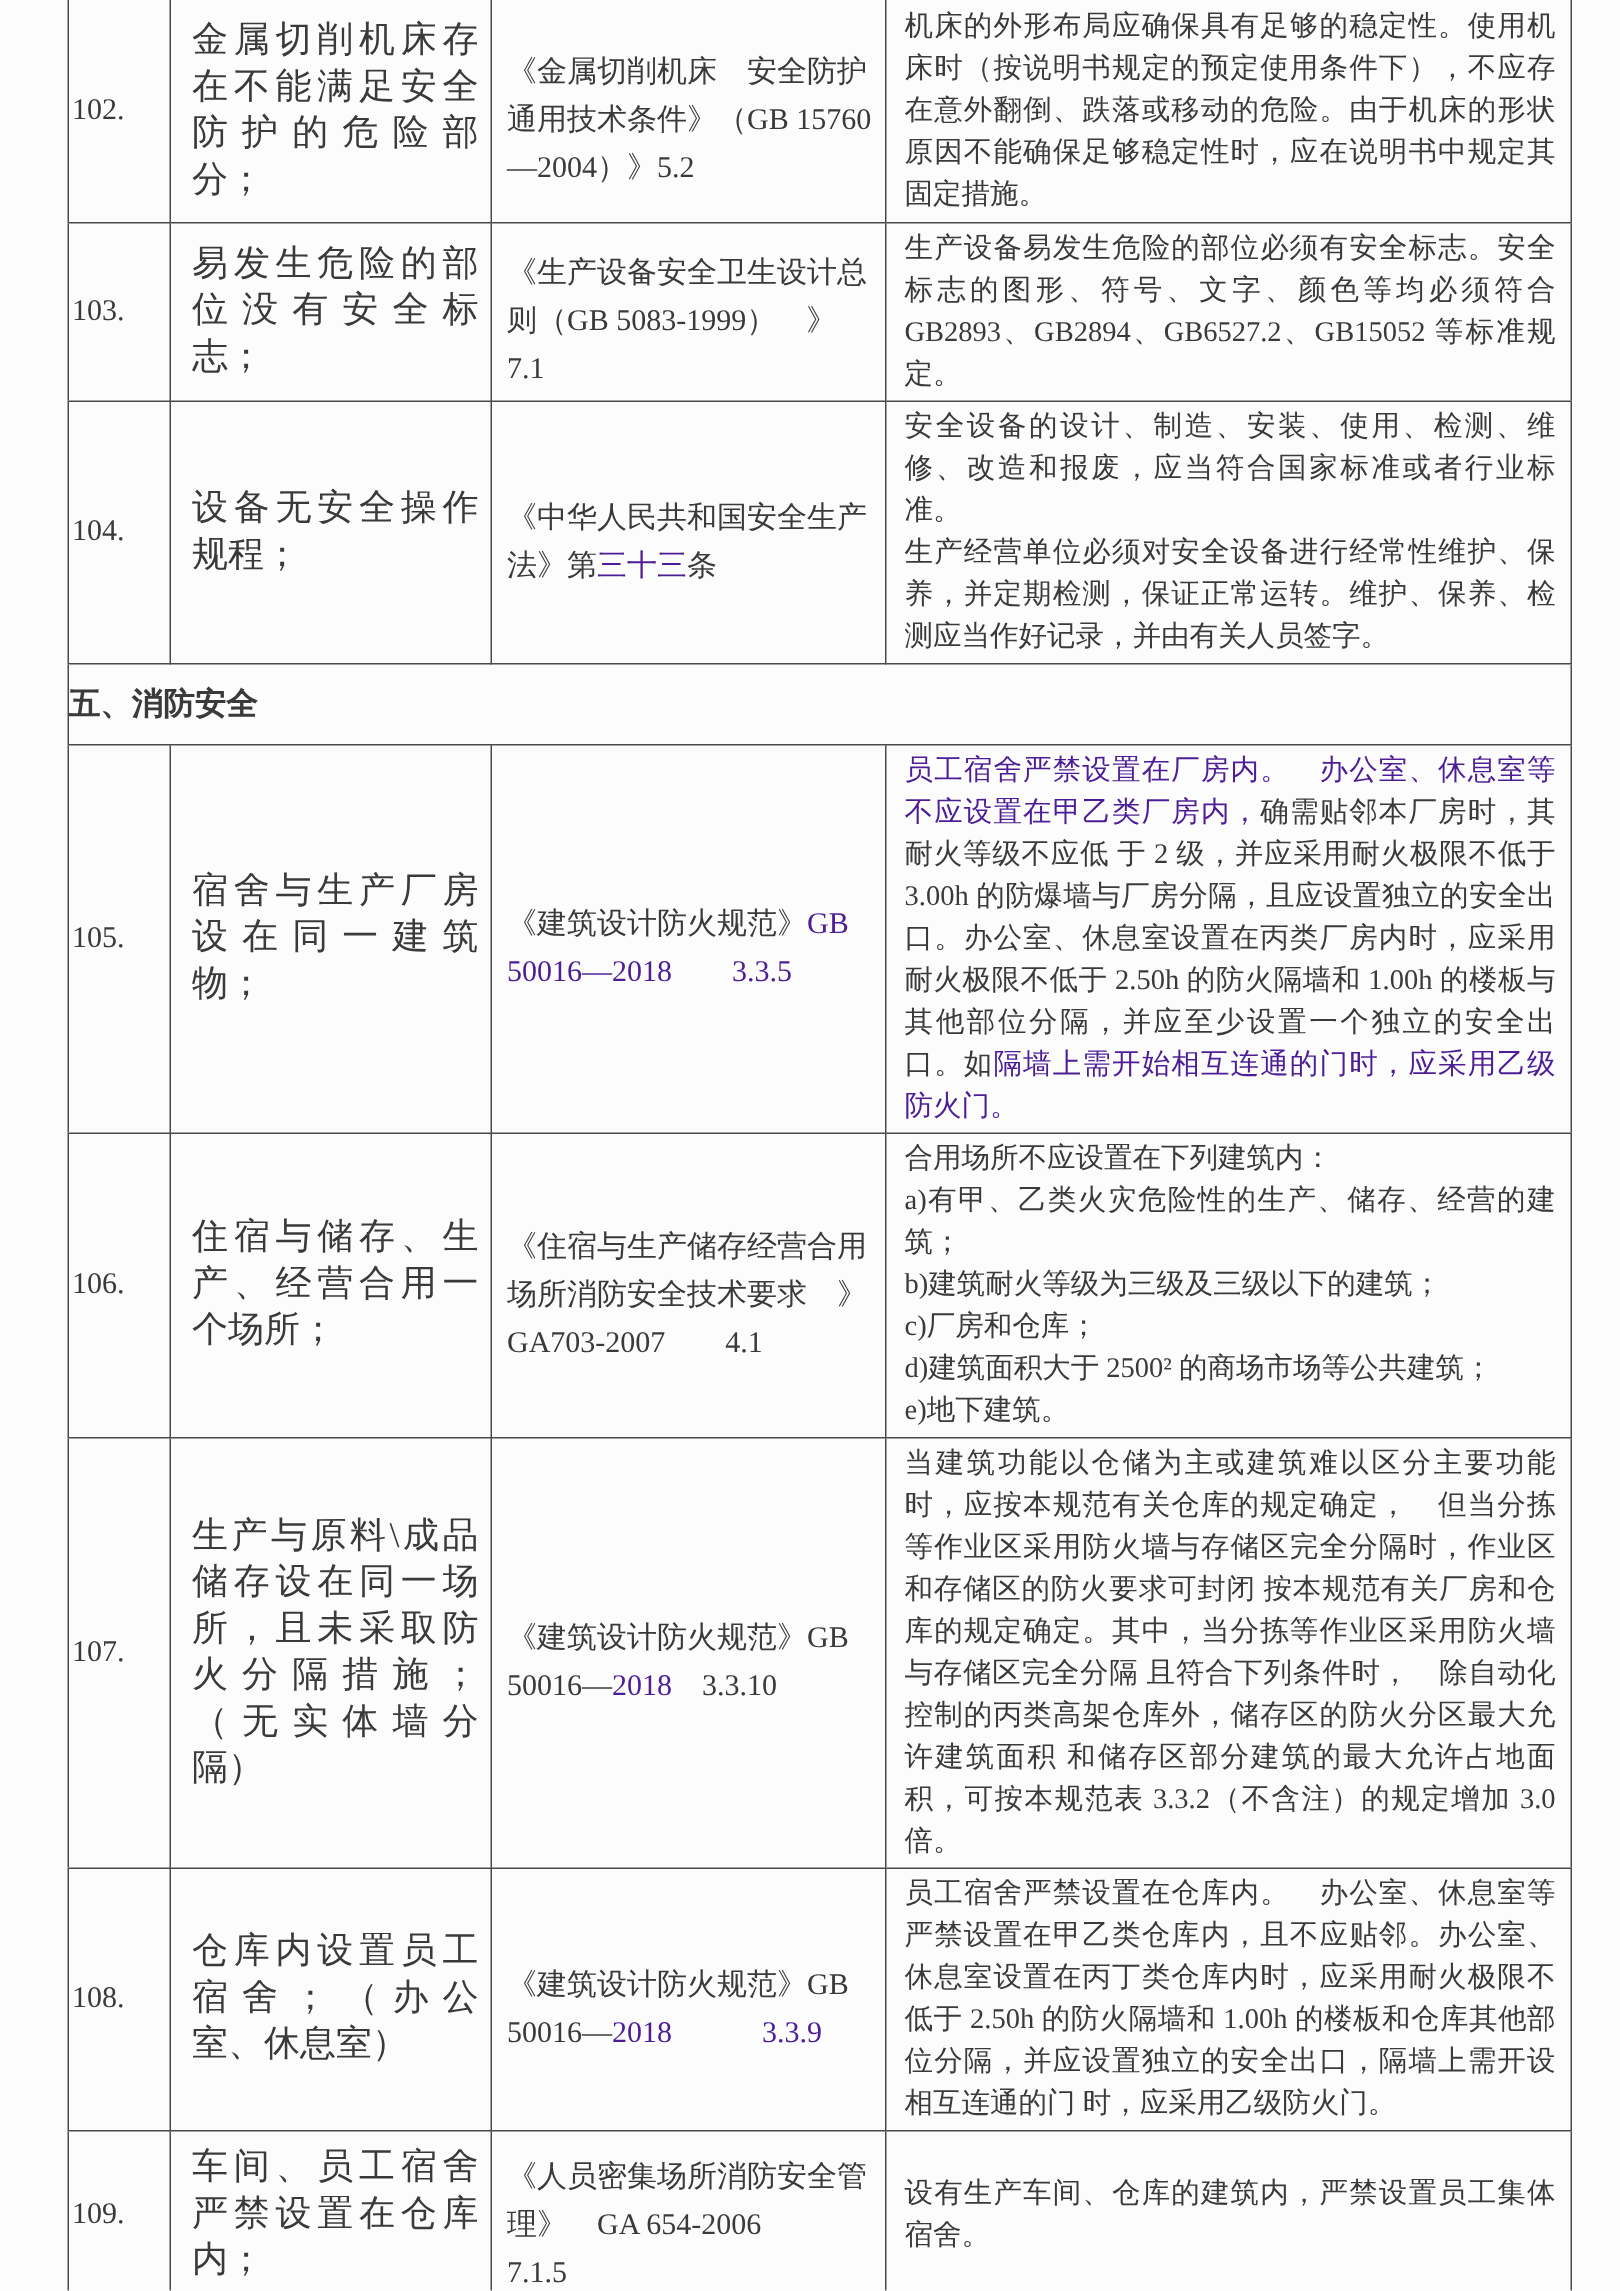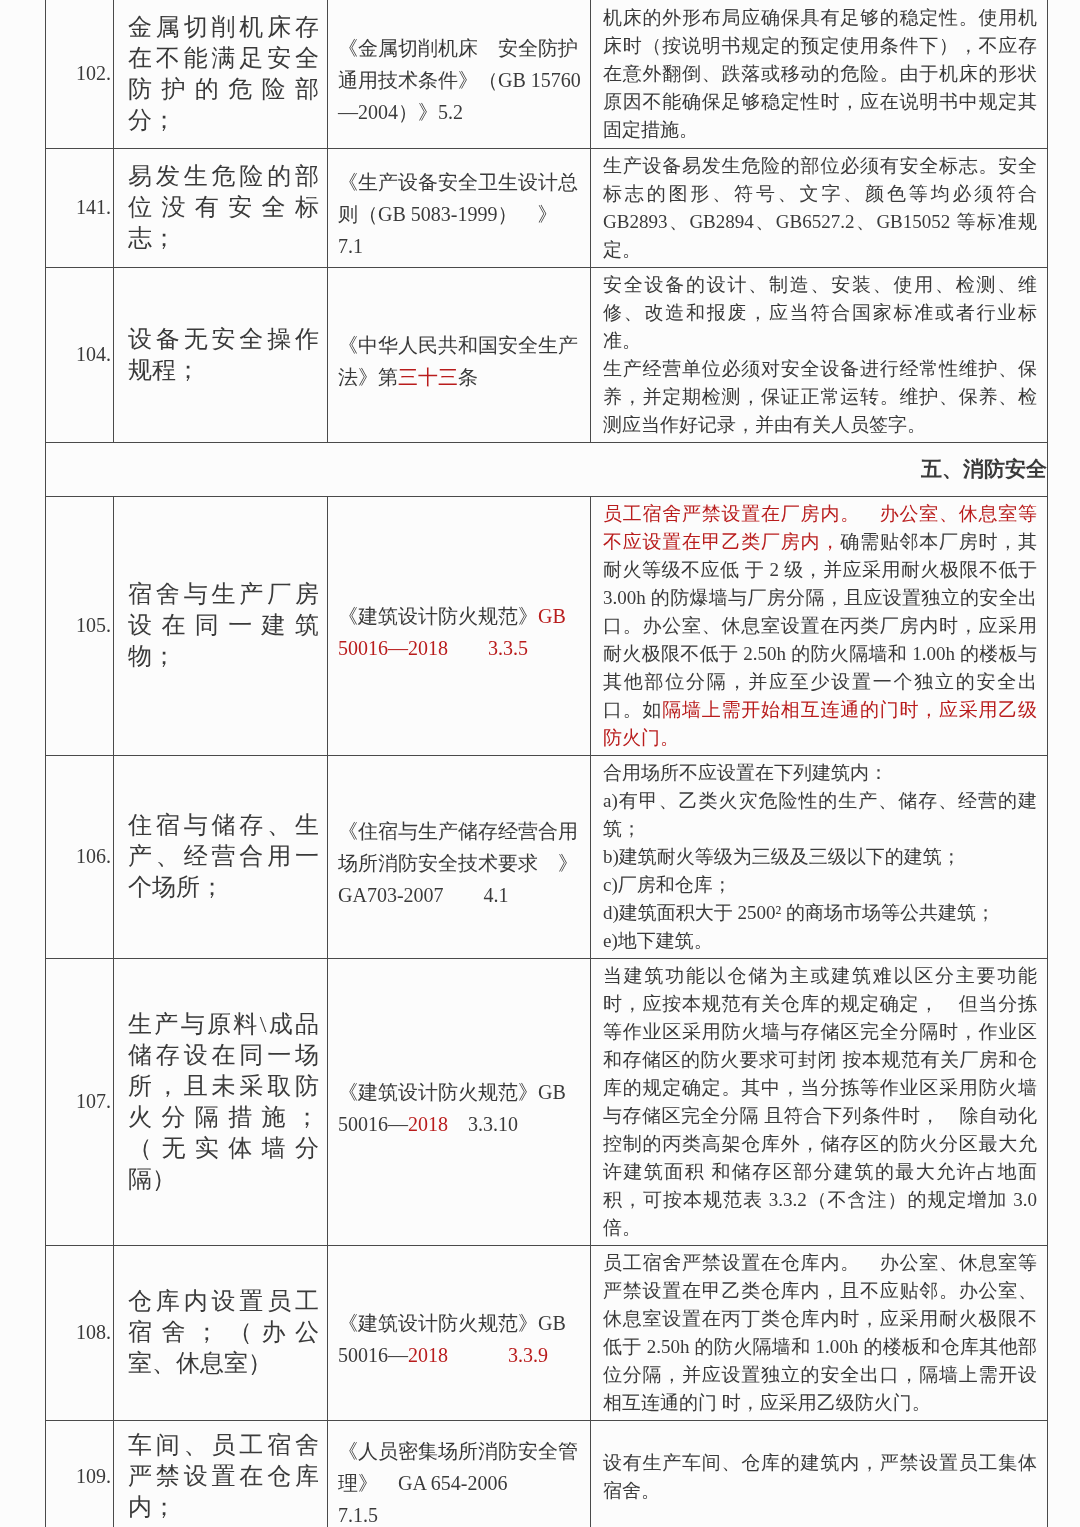--- a/index.html
+++ b/index.html
@@ -29,21 +29,21 @@
   td{
     border:1px solid #4a4a4a;
     vertical-align:middle;
     box-sizing:border-box;
     overflow:hidden;
   }
   td:first-child{border-left:none;}
   td:last-child{border-right:none;}
   tr:first-child td{border-top:none;margin-left:23px;}
   .cell-no{
-    text-align:right;
+    text-align:left;
     font-size:20px;
     padding:2px 2px;
   }
   .cell-issue{
     font-size:24px;
     line-height:31px;
     padding:2px 8px 2px 14px;
     text-align:justify;
   }
   .cell-ref{
@@ -53,47 +53,47 @@
     white-space:pre-line;
   }
   .cell-detail{
     font-size:19px;
     line-height:28px;
     padding:3px 10px 3px 12px;
     text-align:justify;
     white-space:pre-line;
   }
   .section-cell{
-    text-align:right;
+    text-align:left;
     font-weight:bold;
     font-size:21px;
     padding:4px 0;
   }
-  .red{color:#b91c1c;}
+  .red{color:#4c1d95;}
 </style>
 </head>
 <body>
 
 <div class="doc-wrap">
   <table class="rules">
     <colgroup>
       <col class="c-no">
       <col class="c-issue">
       <col class="c-ref">
       <col class="c-detail">
     </colgroup>
     <tbody>
         <tr style="height: 148px;">
           <td class="cell-no"><span>102.</span></td>
           <td class="cell-issue"><span>金属切削机床存在不能满足安全防护的危险部分；</span></td>
           <td class="cell-ref"><span>《金属切削机床　安全防护通用技术条件》（GB 15760—2004）》5.2</span></td>
           <td class="cell-detail"><span>机床的外形布局应确保具有足够的稳定性。使用机床时（按说明书规定的预定使用条件下），不应存在意外翻倒、跌落或移动的危险。由于机床的形状原因不能确保足够稳定性时，应在说明书中规定其固定措施。</span></td>
         </tr>
         <tr style="height: 85px;">
-          <td class="cell-no"><span>141.</span></td>
+          <td class="cell-no"><span>103.</span></td>
           <td class="cell-issue"><span>易发生危险的部位没有安全标志；</span></td>
           <td class="cell-ref"><span>《生产设备安全卫生设计总则（GB 5083-1999）　》　7.1</span></td>
           <td class="cell-detail"><span>生产设备易发生危险的部位必须有安全标志。安全标志的图形、符号、文字、颜色等均必须符合 GB2893、GB2894、GB6527.2、GB15052 等标准规定。</span></td>
         </tr>
         <tr style="height: 141px;">
           <td class="cell-no"><span>104.</span></td>
           <td class="cell-issue"><span>设备无安全操作规程；</span></td>
           <td class="cell-ref"><span>《中华人民共和国安全生产法》第</span><span class="red">三十三</span><span>条</span></td>
           <td class="cell-detail"><span>安全设备的设计、制造、安装、使用、检测、维修、改造和报废，应当符合国家标准或者行业标准。
 生产经营单位必须对安全设备进行经常性维护、保养，并定期检测，保证正常运转。维护、保养、检测应当作好记录，并由有关人员签字。</span></td>

